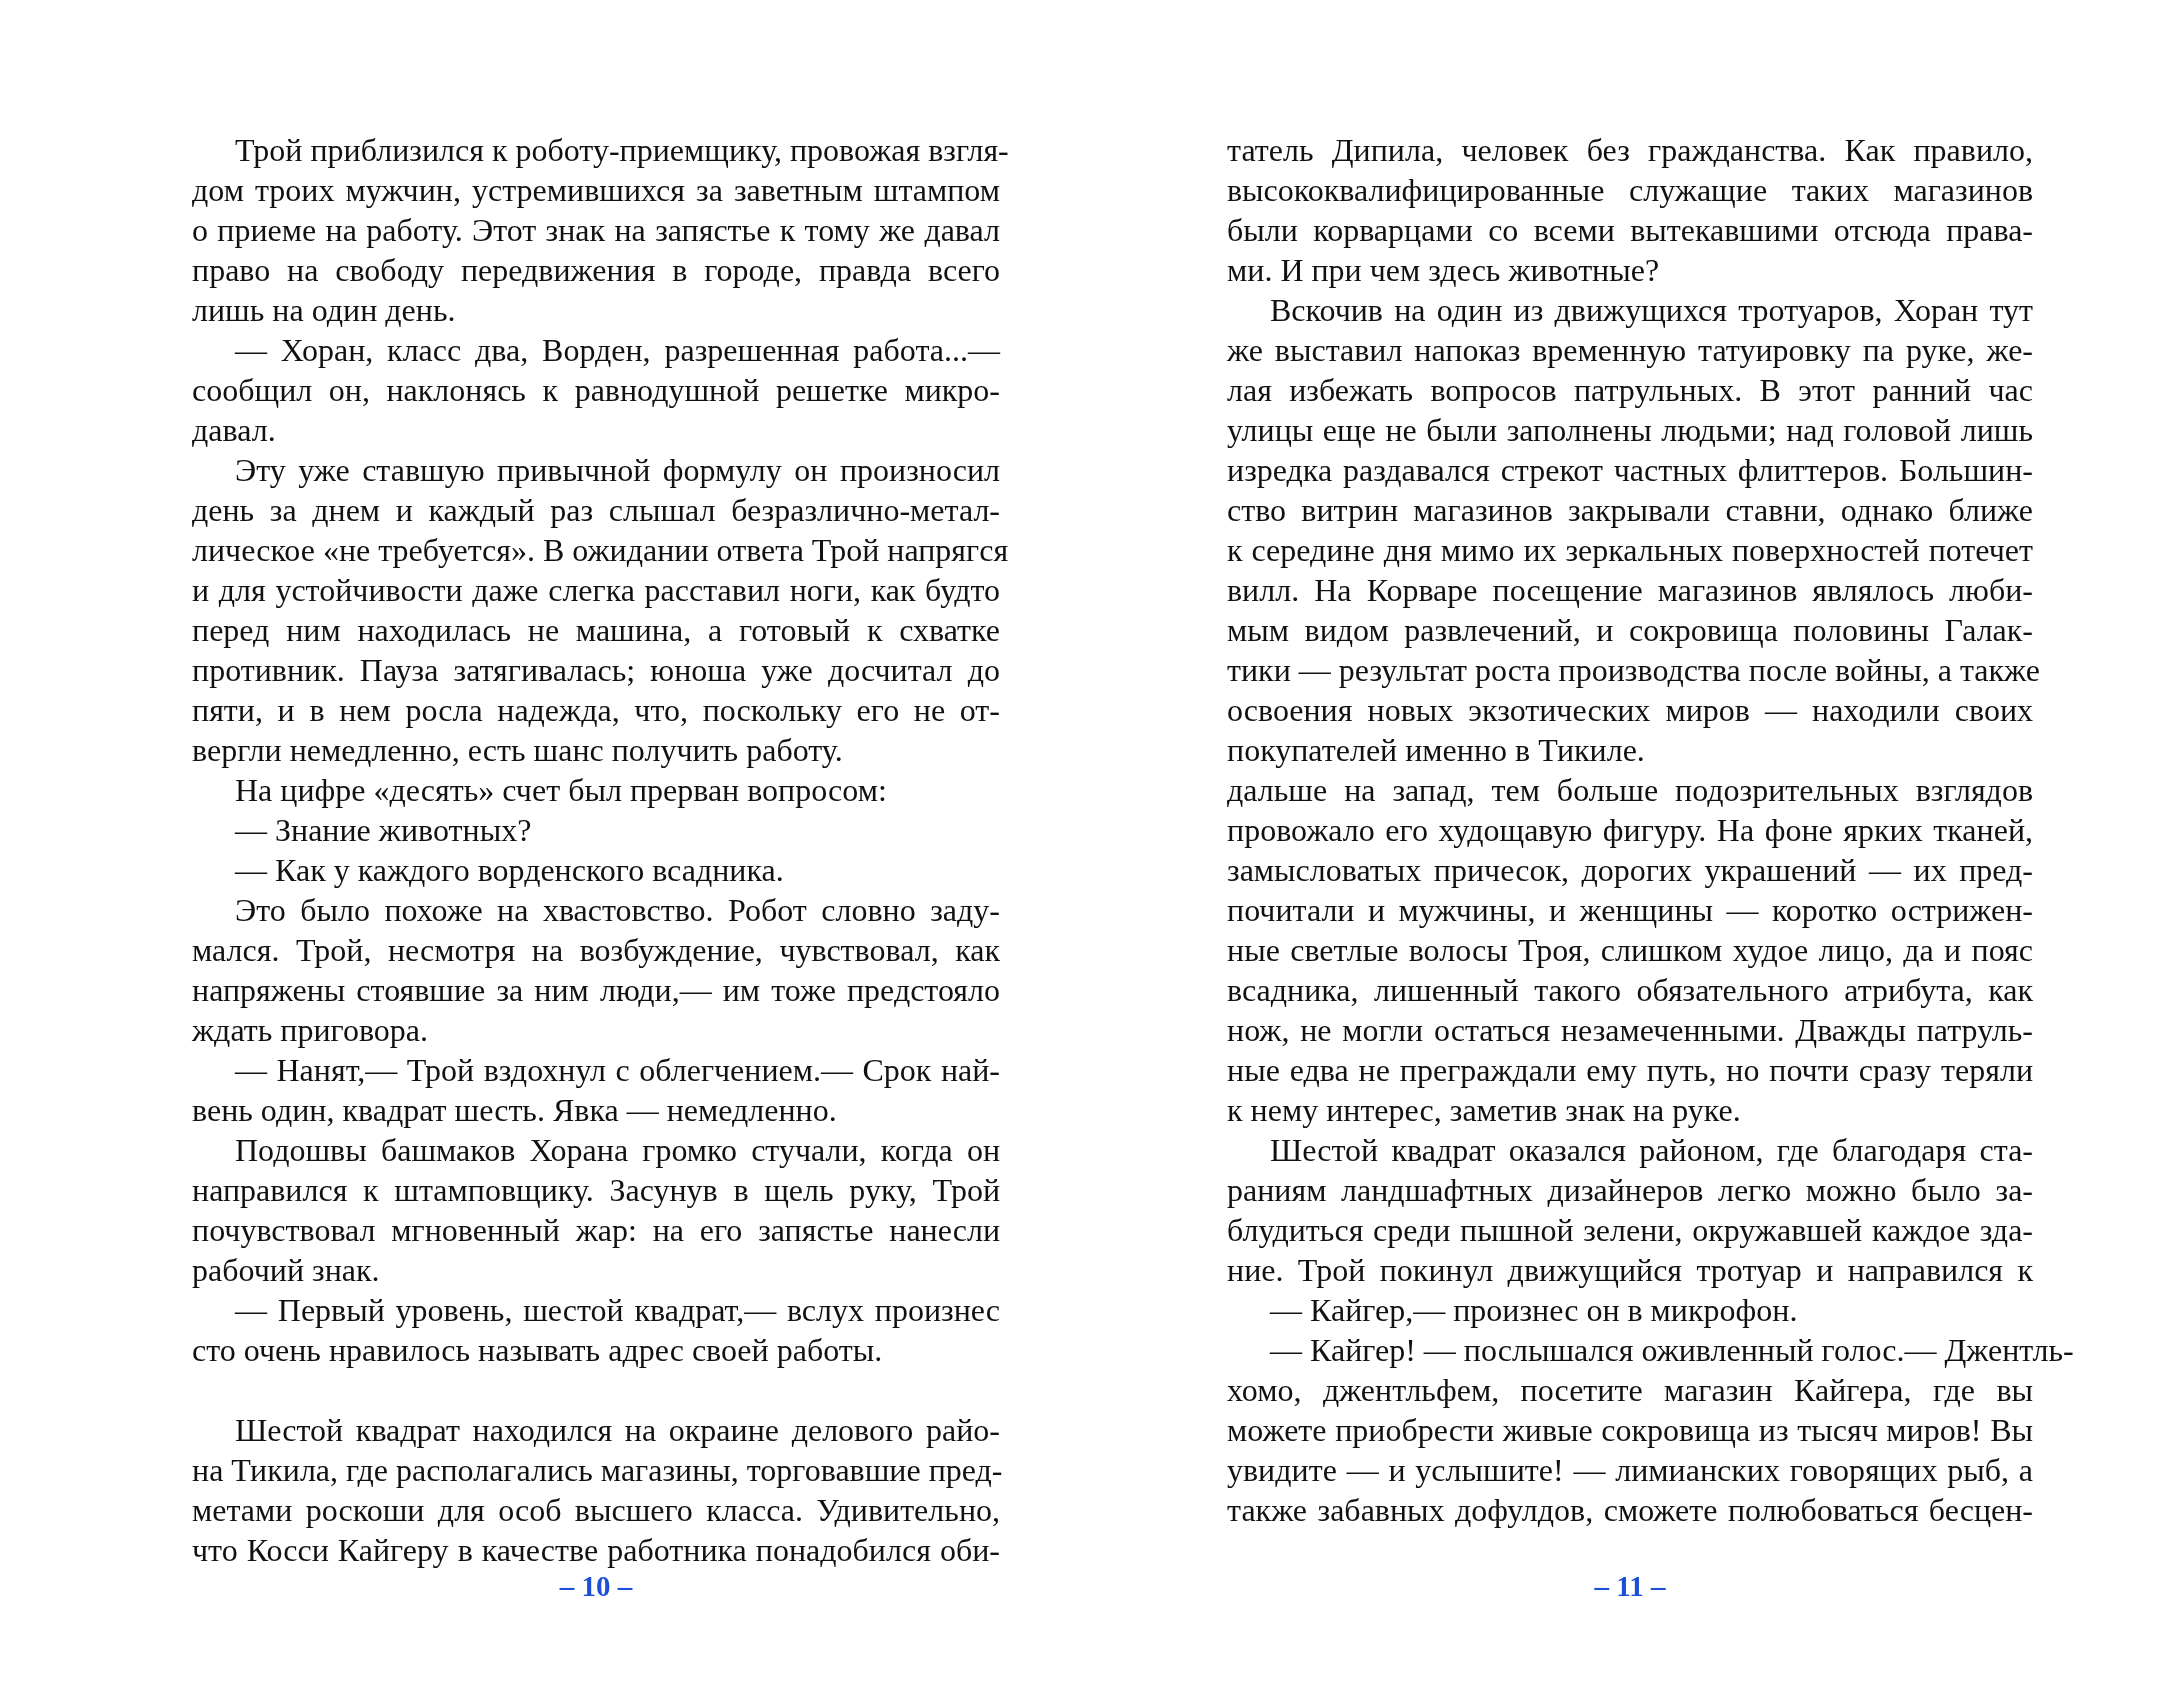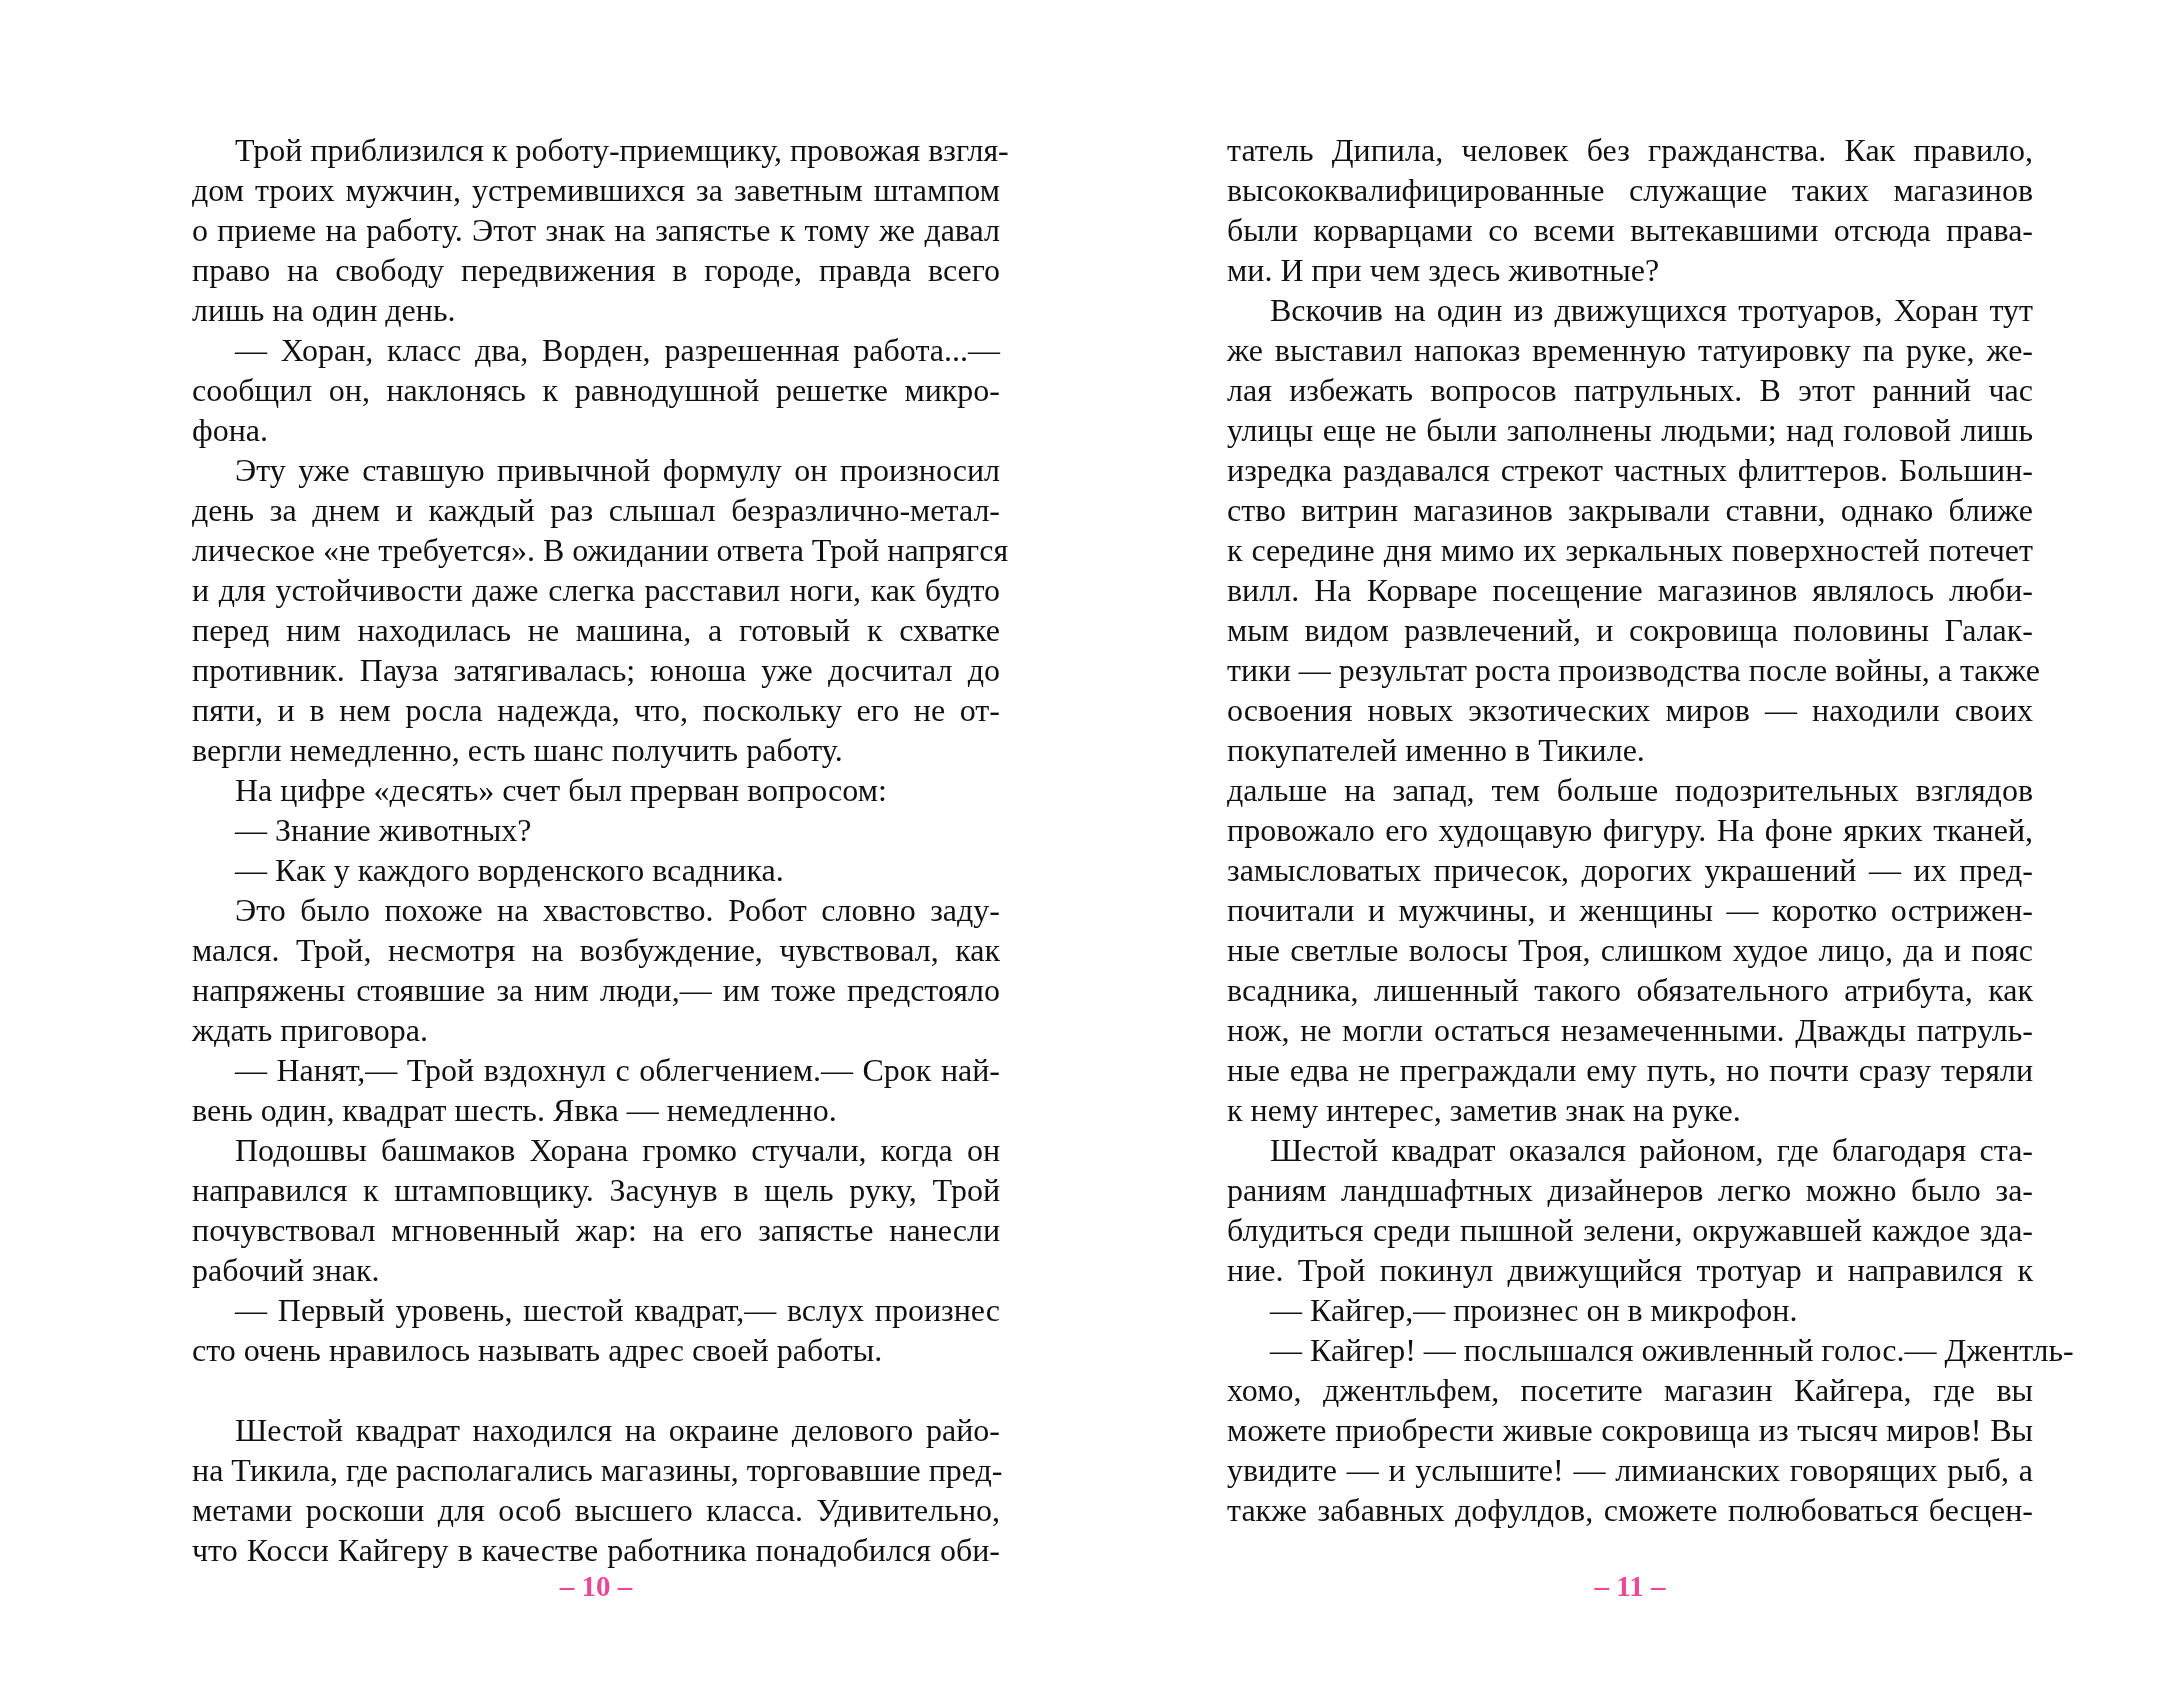--- a/index.html
+++ b/index.html
@@ -21,40 +21,40 @@
     text-align: justify;
     text-align-last: justify;
     overflow: visible;
   }
   .line.last { text-align-last: left; }
   .line.indent { padding-left: 43px; }
   .line.blank { }
   .folio {
     position: absolute; top: 1562px;
     font-family: "Liberation Serif", "DejaVu Serif", serif;
-    font-size: 29px; font-weight: bold; color: #ec4899;
+    font-size: 29px; font-weight: bold; color: #1d4ed8;
     text-align: center; width: 216px;
   }
   .page.left .folio { left: 488px; }
   .page.right .folio { left: 441px; }
 </style>
 </head>
 <body>
 
 <div class="spread">
   <div class="page left">
     <div class="column" id="left-column">
         <div class="line indent">Трой приблизился к роботу-приемщику, провожая взгля-</div>
         <div class="line">дом троих мужчин, устремившихся за заветным штампом</div>
         <div class="line">о приеме на работу. Этот знак на запястье к тому же давал</div>
         <div class="line">право на свободу передвижения в городе, правда всего</div>
         <div class="line last">лишь на один день.</div>
         <div class="line indent">— Хоран, класс два, Ворден, разрешенная работа...—</div>
         <div class="line">сообщил он, наклонясь к равнодушной решетке микро-</div>
-        <div class="line last">фона.</div>
+        <div class="line last">давал.</div>
         <div class="line indent">Эту уже ставшую привычной формулу он произносил</div>
         <div class="line">день за днем и каждый раз слышал безразлично-метал-</div>
         <div class="line">лическое «не требуется». В ожидании ответа Трой напрягся</div>
         <div class="line">и для устойчивости даже слегка расставил ноги, как будто</div>
         <div class="line">перед ним находилась не машина, а готовый к схватке</div>
         <div class="line">противник. Пауза затягивалась; юноша уже досчитал до</div>
         <div class="line">пяти, и в нем росла надежда, что, поскольку его не от-</div>
         <div class="line last">вергли немедленно, есть шанс получить работу.</div>
         <div class="line indent last">На цифре «десять» счет был прерван вопросом:</div>
         <div class="line indent last">— Знание животных?</div>

